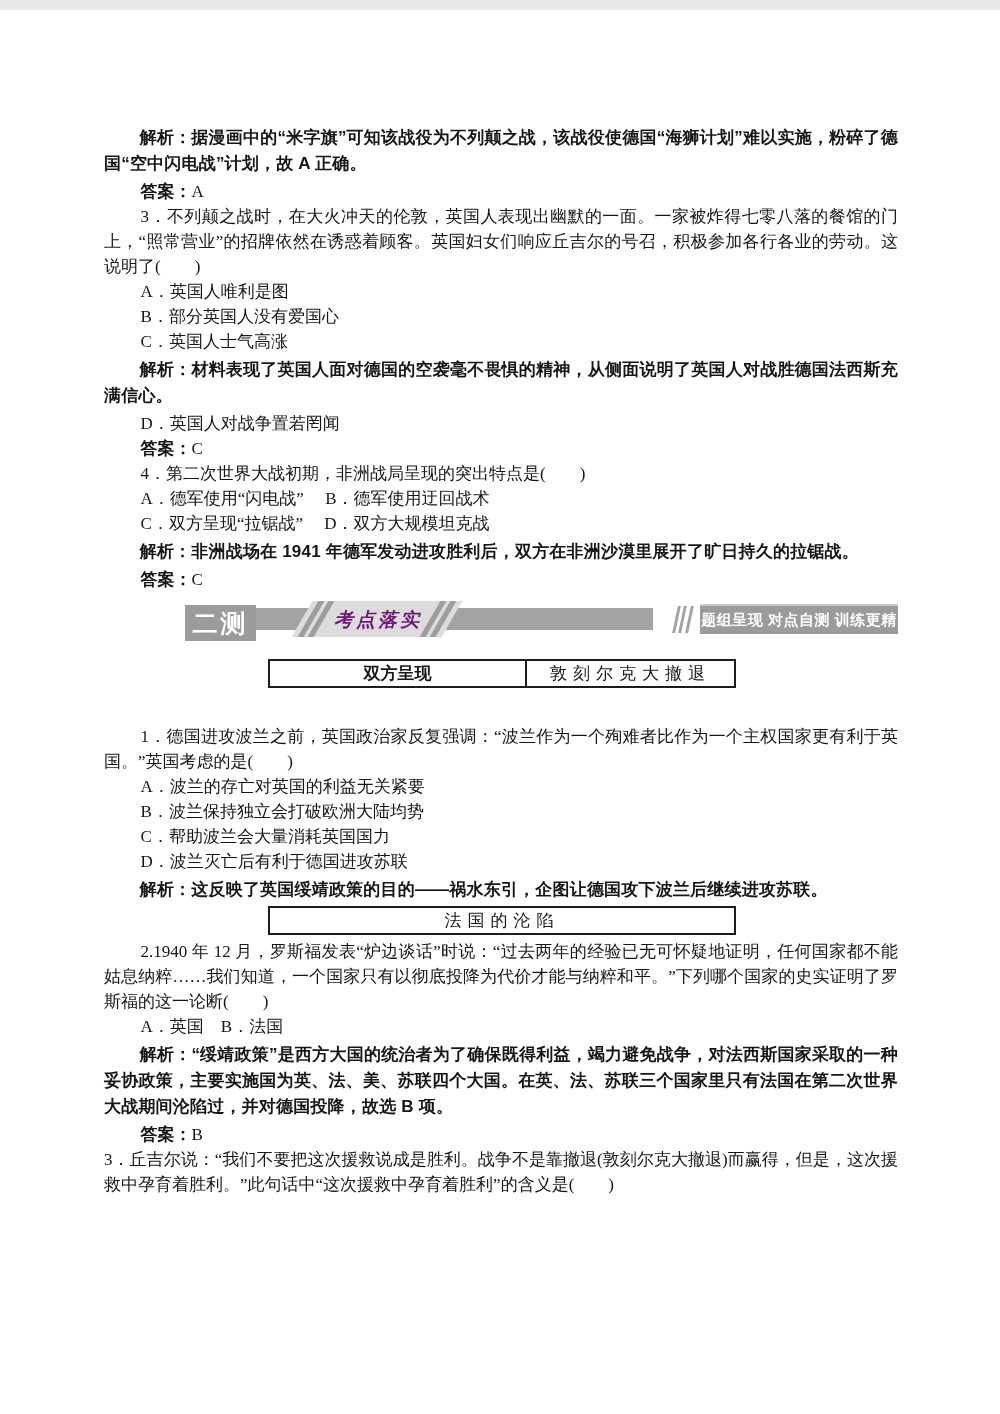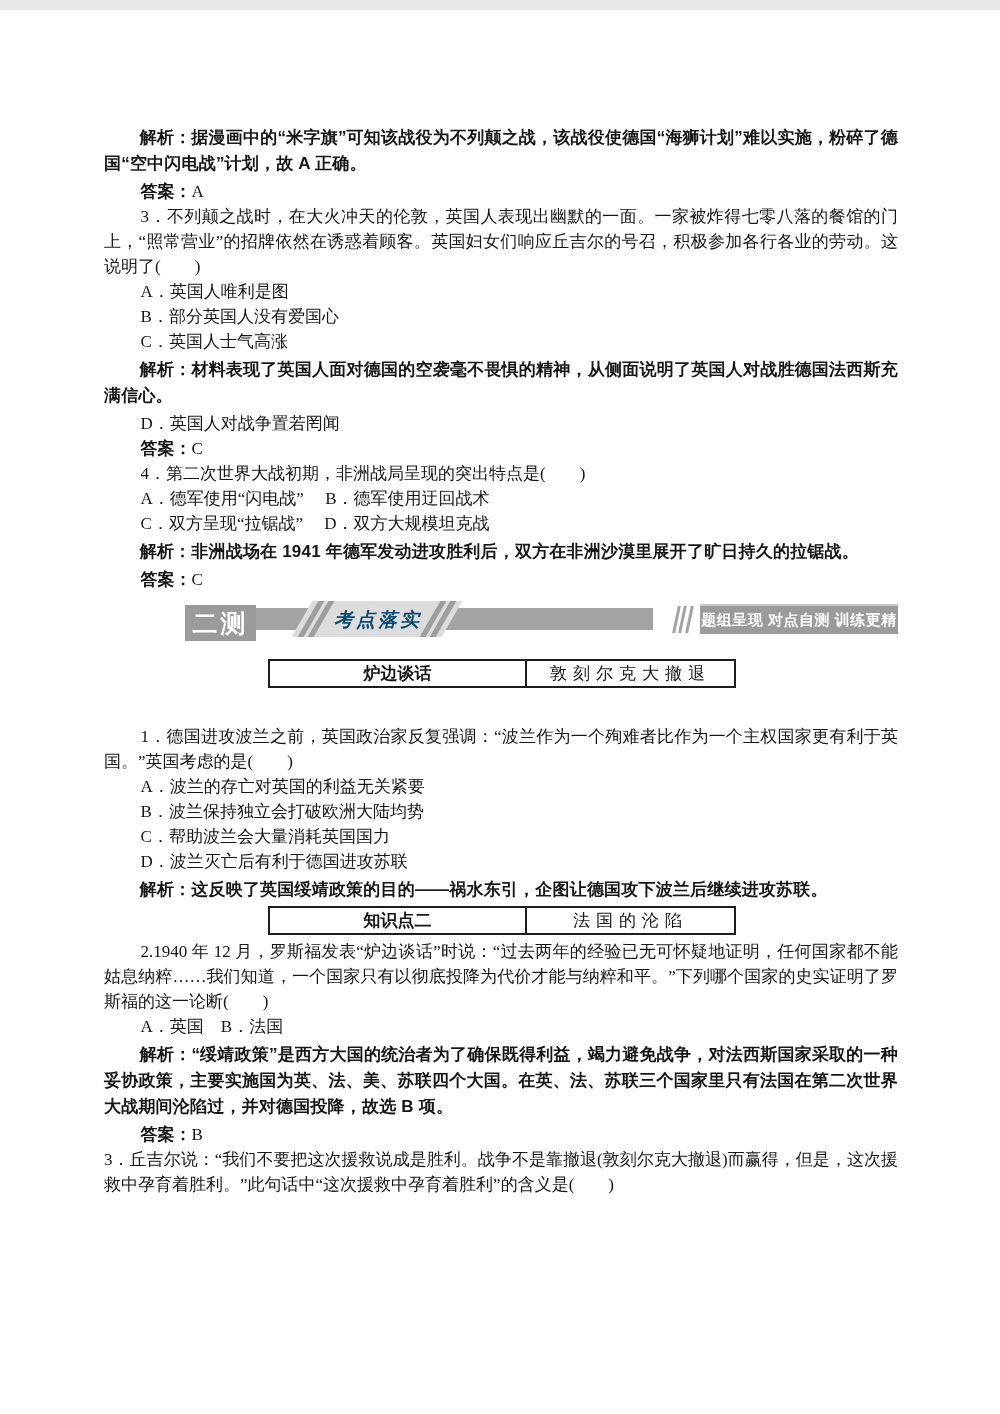--- a/index.html
+++ b/index.html
@@ -31,21 +31,21 @@
   .banner-slogan{
     position:absolute;left:198px;top:0;width:150px;height:36px;background:#dcdcdc;
     transform:skewX(-30deg);
   }
   .slash{position:absolute;top:0;width:6px;height:36px;background:#9e9e9e;}
   .slash.s1{left:6px;}  .slash.s2{left:16px;}
   .slash.s3{right:16px;} .slash.s4{right:6px;}
   .banner-slogan-text{
     position:absolute;left:204px;top:0;width:140px;height:36px;line-height:37px;
     text-align:center;font-family:"Liberation Sans","DejaVu Sans",sans-serif;
-    font-style:italic;font-weight:bold;font-size:19px;color:#0c4a6e;letter-spacing:3px;
+    font-style:italic;font-weight:bold;font-size:19px;color:#701a75;letter-spacing:3px;
   }
   .stripe{position:absolute;top:5px;width:3px;height:27px;background:#a3a3a3;transform:skewX(-12deg);}
   .stripe.t1{left:571px;} .stripe.t2{left:577px;} .stripe.t3{left:584px;}
   .banner-tagline{
     position:absolute;left:596px;top:3px;width:198px;height:28px;background:#9b9b9b;
     border-top:2px solid #c9c9c9;
     color:#ffffff;font-family:"Liberation Sans","DejaVu Sans",sans-serif;
     font-weight:bold;font-size:15px;line-height:28px;text-align:center;letter-spacing:0.5px;
   }
   
@@ -91,34 +91,33 @@
         <div class="slash s4"></div>
       </div>
       <div class="banner-slogan-text">考点落实</div>
       <div class="stripe t1"></div>
       <div class="stripe t2"></div>
       <div class="stripe t3"></div>
       <div class="banner-tagline">题组呈现  对点自测  训练更精准</div>
     </div>
 
     <div class="kp-table kp1">
-      <div class="cell kp-label">炉边谈话</div>
+      <div class="cell kp-label">双方呈现</div>
       <div class="cell kp-value">敦刻尔克大撤退</div>
     </div>
     <div class="gap-after-kp1"></div>
 
     <p class="para question">1．德国进攻波兰之前，英国政治家反复强调：“波兰作为一个殉难者比作为一个主权国家更有利于英国。”英国考虑的是(　　)</p>
     <p class="para option">A．波兰的存亡对英国的利益无关紧要</p>
     <p class="para option">B．波兰保持独立会打破欧洲大陆均势</p>
     <p class="para option">C．帮助波兰会大量消耗英国国力</p>
     <p class="para option">D．波兰灭亡后有利于德国进攻苏联</p>
     <p class="para jiexi">解析：这反映了英国绥靖政策的目的——祸水东引，企图让德国攻下波兰后继续进攻苏联。</p>
 
     <div class="kp-table kp2">
-      <div class="cell kp-label">知识点二</div>
       <div class="cell kp-value">法国的沦陷</div>
     </div>
 
     <p class="para question">2.1940 年 12 月，罗斯福发表“炉边谈话”时说：“过去两年的经验已无可怀疑地证明，任何国家都不能姑息纳粹……我们知道，一个国家只有以彻底投降为代价才能与纳粹和平。”下列哪个国家的史实证明了罗斯福的这一论断(　　)</p>
     <p class="para option">A．英国　B．法国</p>
     <p class="para jiexi">解析：“绥靖政策”是西方大国的统治者为了确保既得利益，竭力避免战争，对法西斯国家采取的一种妥协政策，主要实施国为英、法、美、苏联四个大国。在英、法、苏联三个国家里只有法国在第二次世界大战期间沦陷过，并对德国投降，故选 B 项。</p>
     <p class="para answer"><span class="alabel">答案：</span><span>B</span></p>
     <p class="para question no-indent">3．丘吉尔说：“我们不要把这次援救说成是胜利。战争不是靠撤退(敦刻尔克大撤退)而赢得，但是，这次援救中孕育着胜利。”此句话中“这次援救中孕育着胜利”的含义是(　　)</p>
 
   </div>

